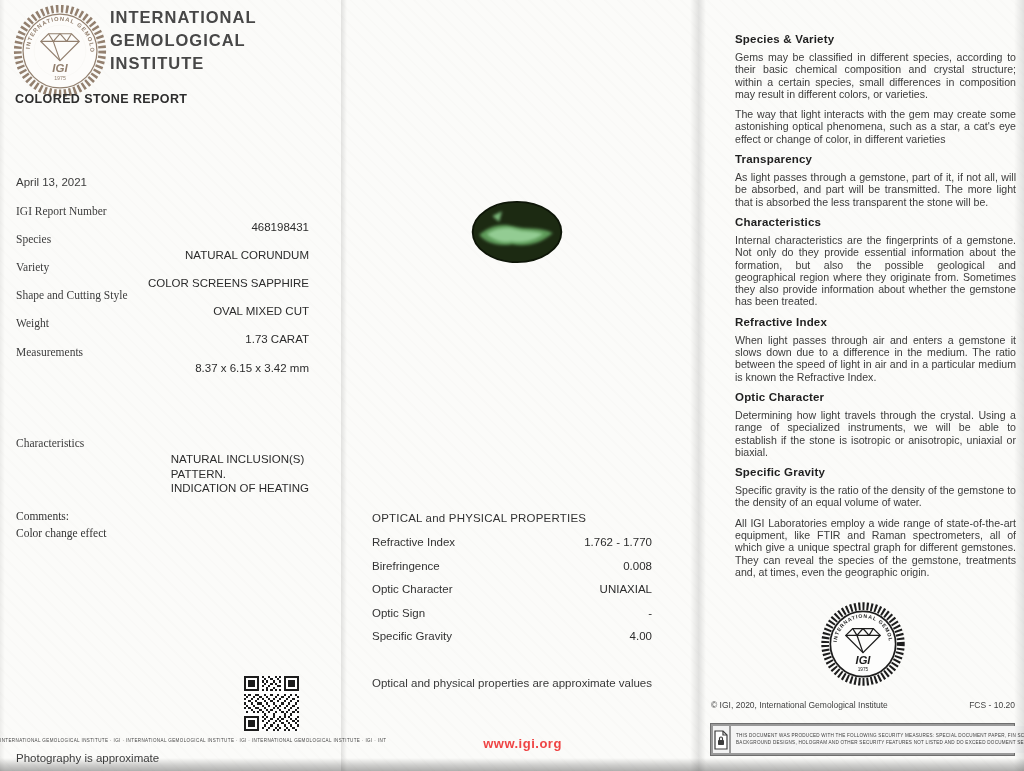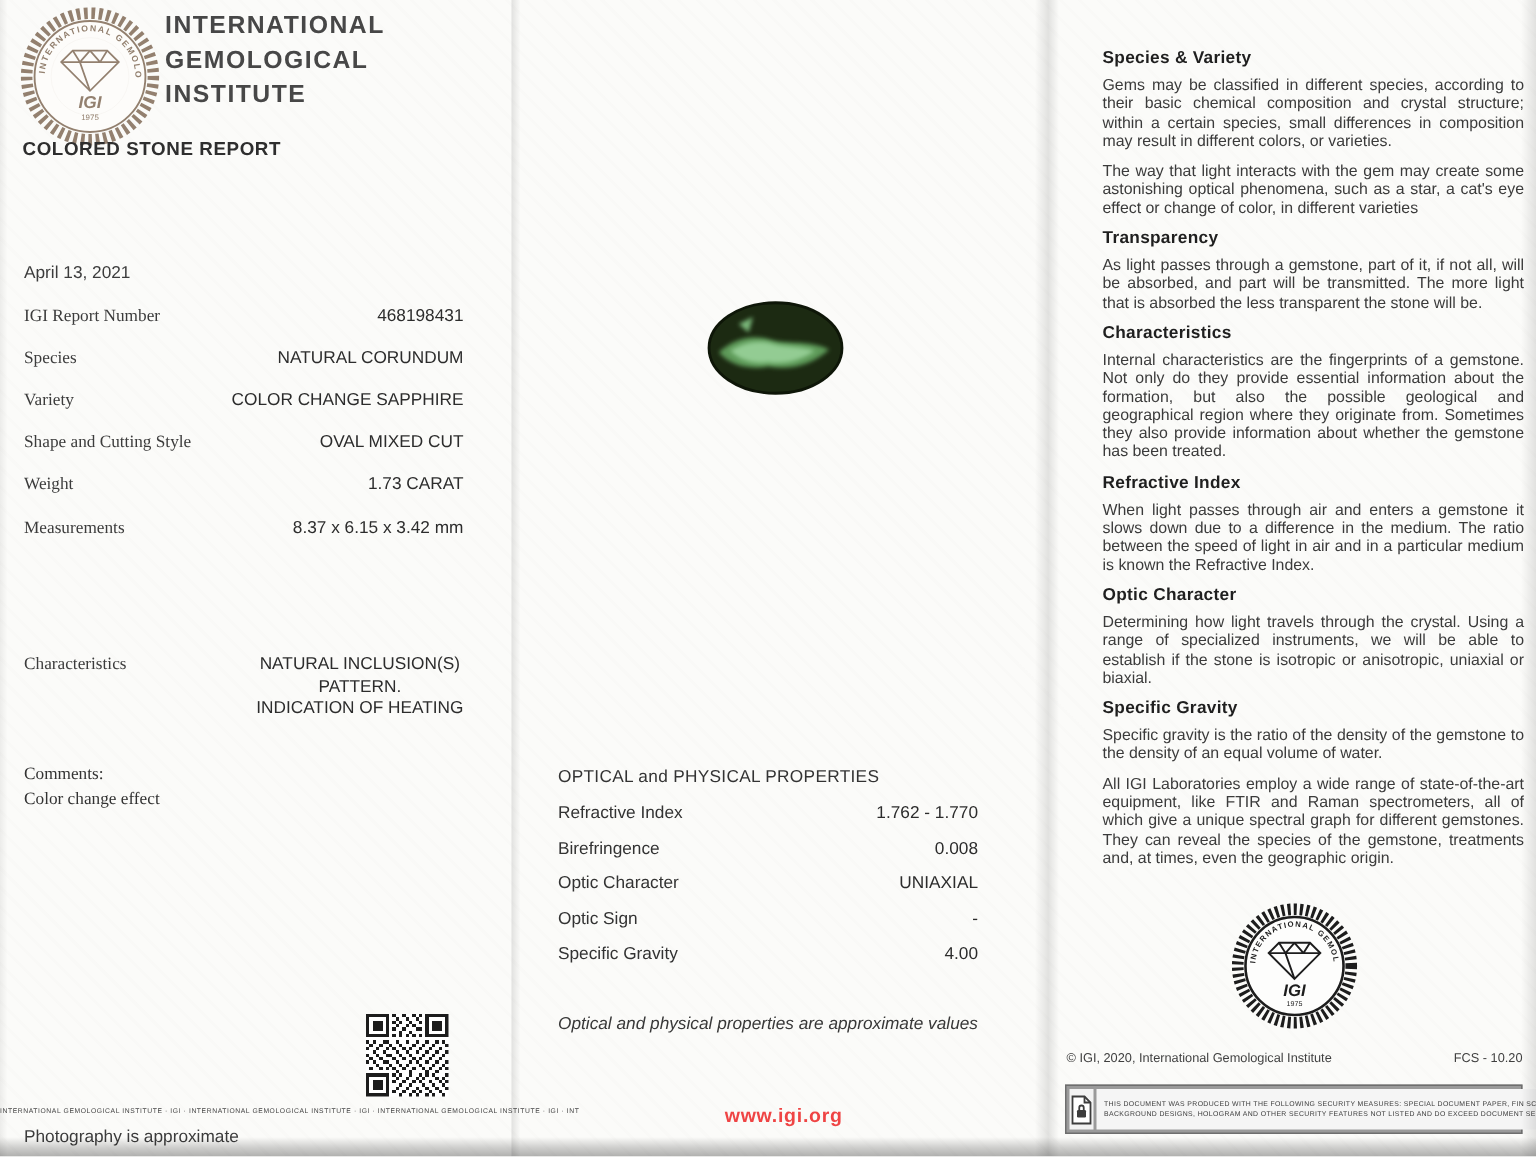--- a/index.html
+++ b/index.html
@@ -22,34 +22,34 @@
 
   
   .brandname{position:absolute;left:110px;top:6px;font-size:16.5px;font-weight:bold;
     letter-spacing:1px;line-height:23px;color:#474747;}
   .report-title{position:absolute;left:15px;top:92px;font-size:12.5px;font-weight:bold;
     letter-spacing:0.4px;color:#2e2e2e;}
   .date{position:absolute;left:16px;top:176px;font-size:11.5px;color:#3c3c3c;}
   .frow{position:absolute;left:16px;width:293px;display:flex;justify-content:space-between;
     font-size:11.5px;line-height:14.5px;}
   .flabel{color:#3c3c3c;white-space:nowrap;font-family:Liberation Serif, serif;}
-  .fvalue{color:#2c2c2c;text-align:center;white-space:pre-line;margin-left:8px;}
+  .fvalue{color:#2c2c2c;text-align:left;white-space:pre-line;margin-left:8px;margin-top:16px;}
   .comments{position:absolute;left:16px;top:508px;font-size:11.5px;line-height:17px;color:#333;font-family:Liberation Serif, serif;}
   .photonote{position:absolute;left:16px;top:752px;font-size:11.5px;color:#3c3c3c;}
   .qr{position:absolute;left:244px;top:676px;width:55px;height:55px;}
   .microprint{position:absolute;left:0px;top:738px;width:386px;height:8px;overflow:hidden;
     font-size:4.5px;letter-spacing:0.4px;color:#464646;white-space:nowrap;filter:blur(0.2px);}
 
   
   .gem{position:absolute;left:469px;top:199px;width:96px;height:66px;}
   .props-title{position:absolute;left:372px;top:512px;font-size:11.5px;color:#333;letter-spacing:0.2px;}
   .prow{position:absolute;left:372px;width:280px;display:flex;justify-content:space-between;
     font-size:11.5px;color:#333;}
   .prow .pv{color:#2c2c2c;text-align:right;}
-  .props-note{position:absolute;left:372px;top:677px;font-size:11.5px;font-style:italic;color:#383838;}
+  .props-note{position:absolute;left:372px;top:677px;font-size:11.5px;color:#383838;}
   .website{position:absolute;left:345px;top:736px;width:355px;text-align:center;
     font-size:13px;font-weight:bold;letter-spacing:0.5px;color:#ef4444;}
 
   
   .edu{position:absolute;left:735px;top:33px;width:281px;}
   .edu h4{margin:0 0 6px 0;font-size:11.5px;color:#1f1f1f;letter-spacing:0.2px;}
   .edu p{margin:0 0 8px 0;font-size:10.6px;line-height:12.3px;text-align:justify;color:#3b3b3b;}
   .edu .sec{margin-bottom:5px;}
   .seal2{position:absolute;left:820px;top:599px;width:86px;height:90px;}
   .copyline{position:absolute;left:711px;top:700px;width:304px;display:flex;
@@ -100,21 +100,21 @@
     <div class="frow" style="top:204px">
       <span class="flabel">IGI Report Number</span>
       <span class="fvalue">468198431</span>
     </div>
     <div class="frow" style="top:232px">
       <span class="flabel">Species</span>
       <span class="fvalue">NATURAL CORUNDUM</span>
     </div>
     <div class="frow" style="top:260px">
       <span class="flabel">Variety</span>
-      <span class="fvalue">COLOR CHANGE SAPPHIRE</span>
+      <span class="fvalue">COLOR SCREENS SAPPHIRE</span>
     </div>
     <div class="frow" style="top:288px">
       <span class="flabel">Shape and Cutting Style</span>
       <span class="fvalue">OVAL MIXED CUT</span>
     </div>
     <div class="frow" style="top:316px">
       <span class="flabel">Weight</span>
       <span class="fvalue">1.73 CARAT</span>
     </div>
     <div class="frow" style="top:345px">

